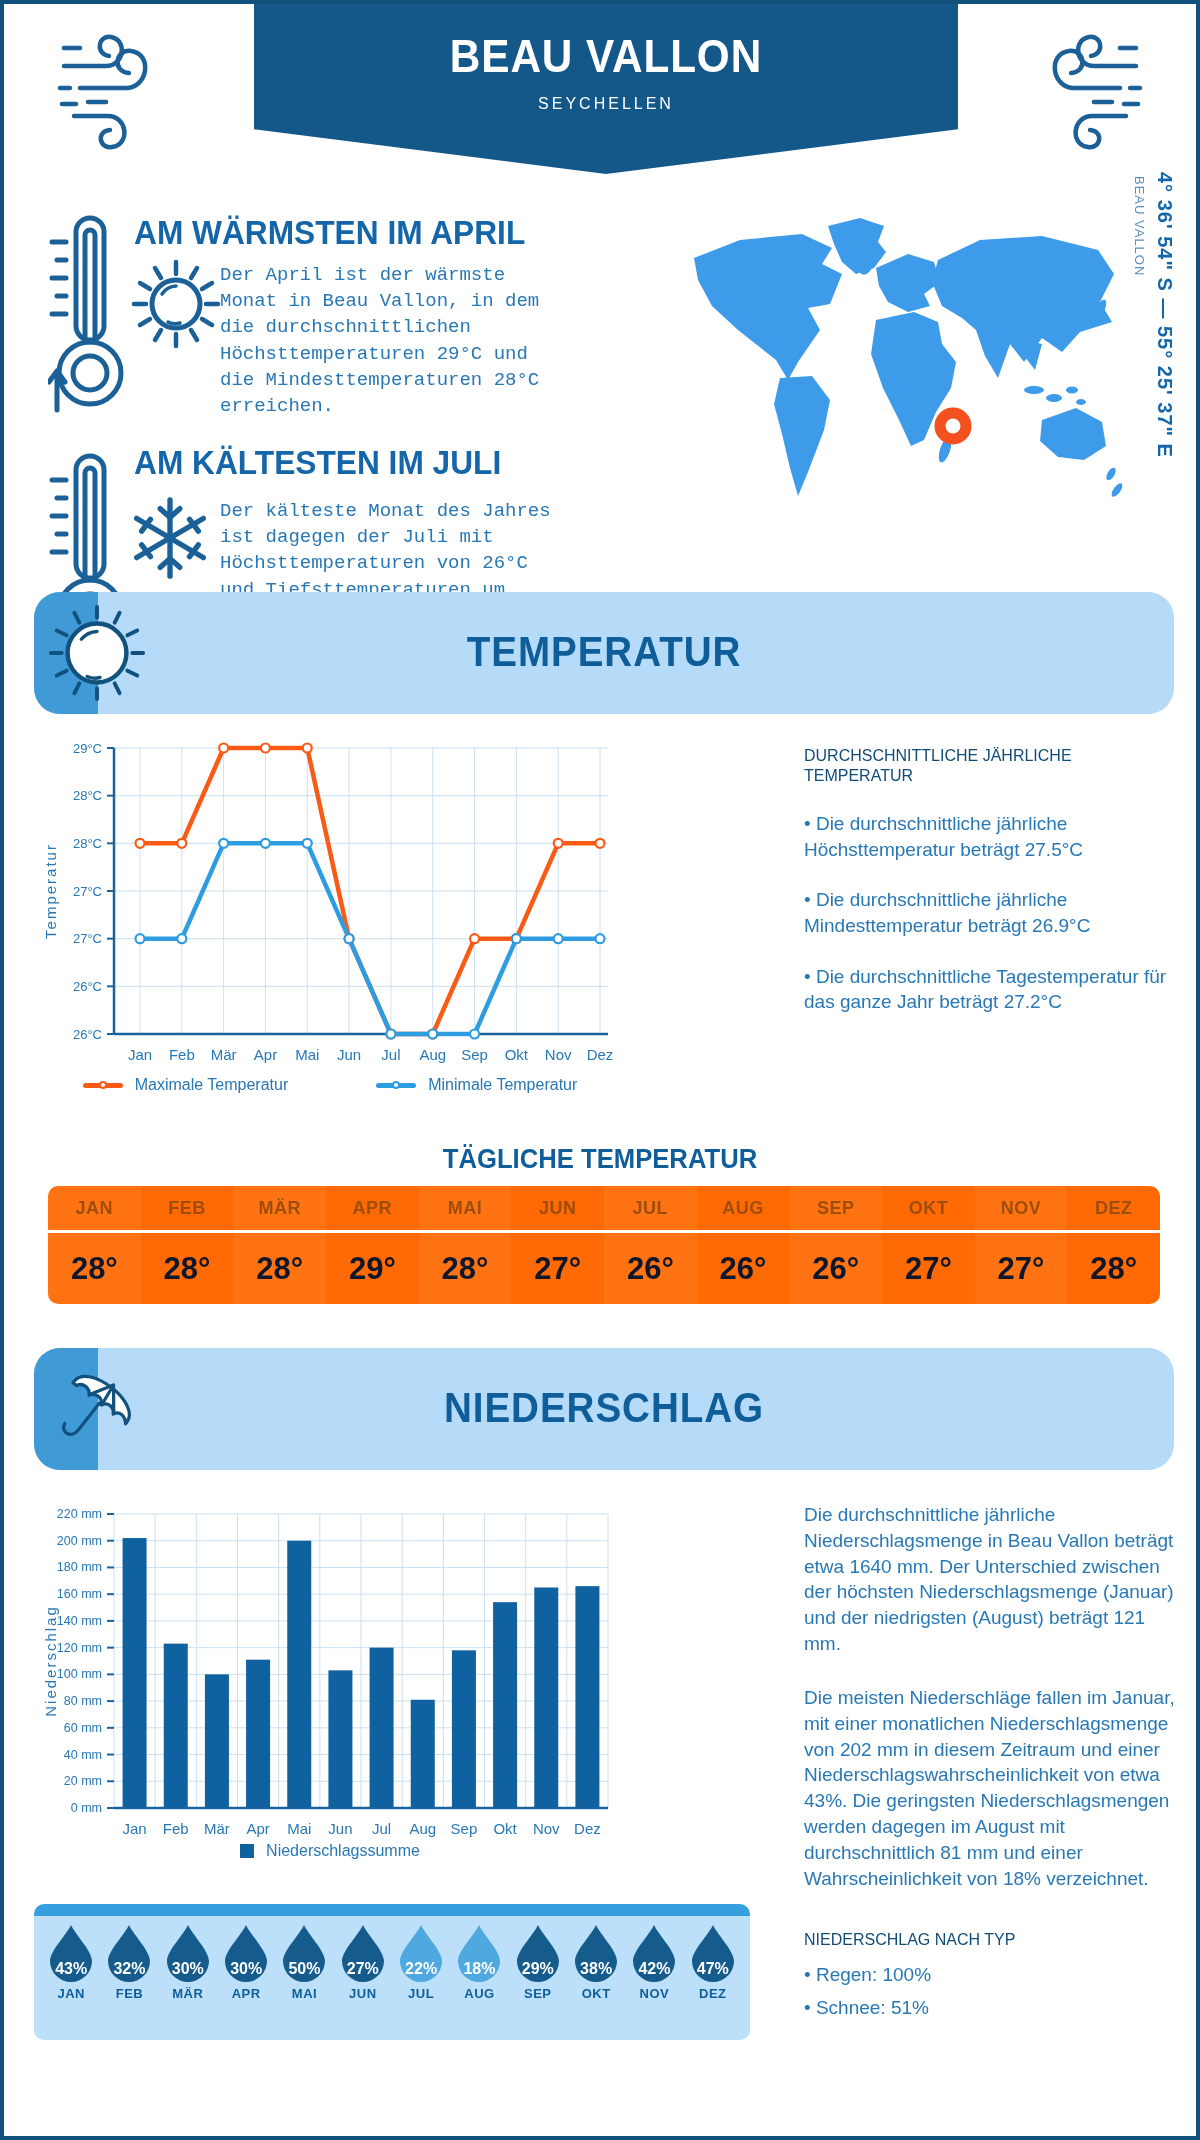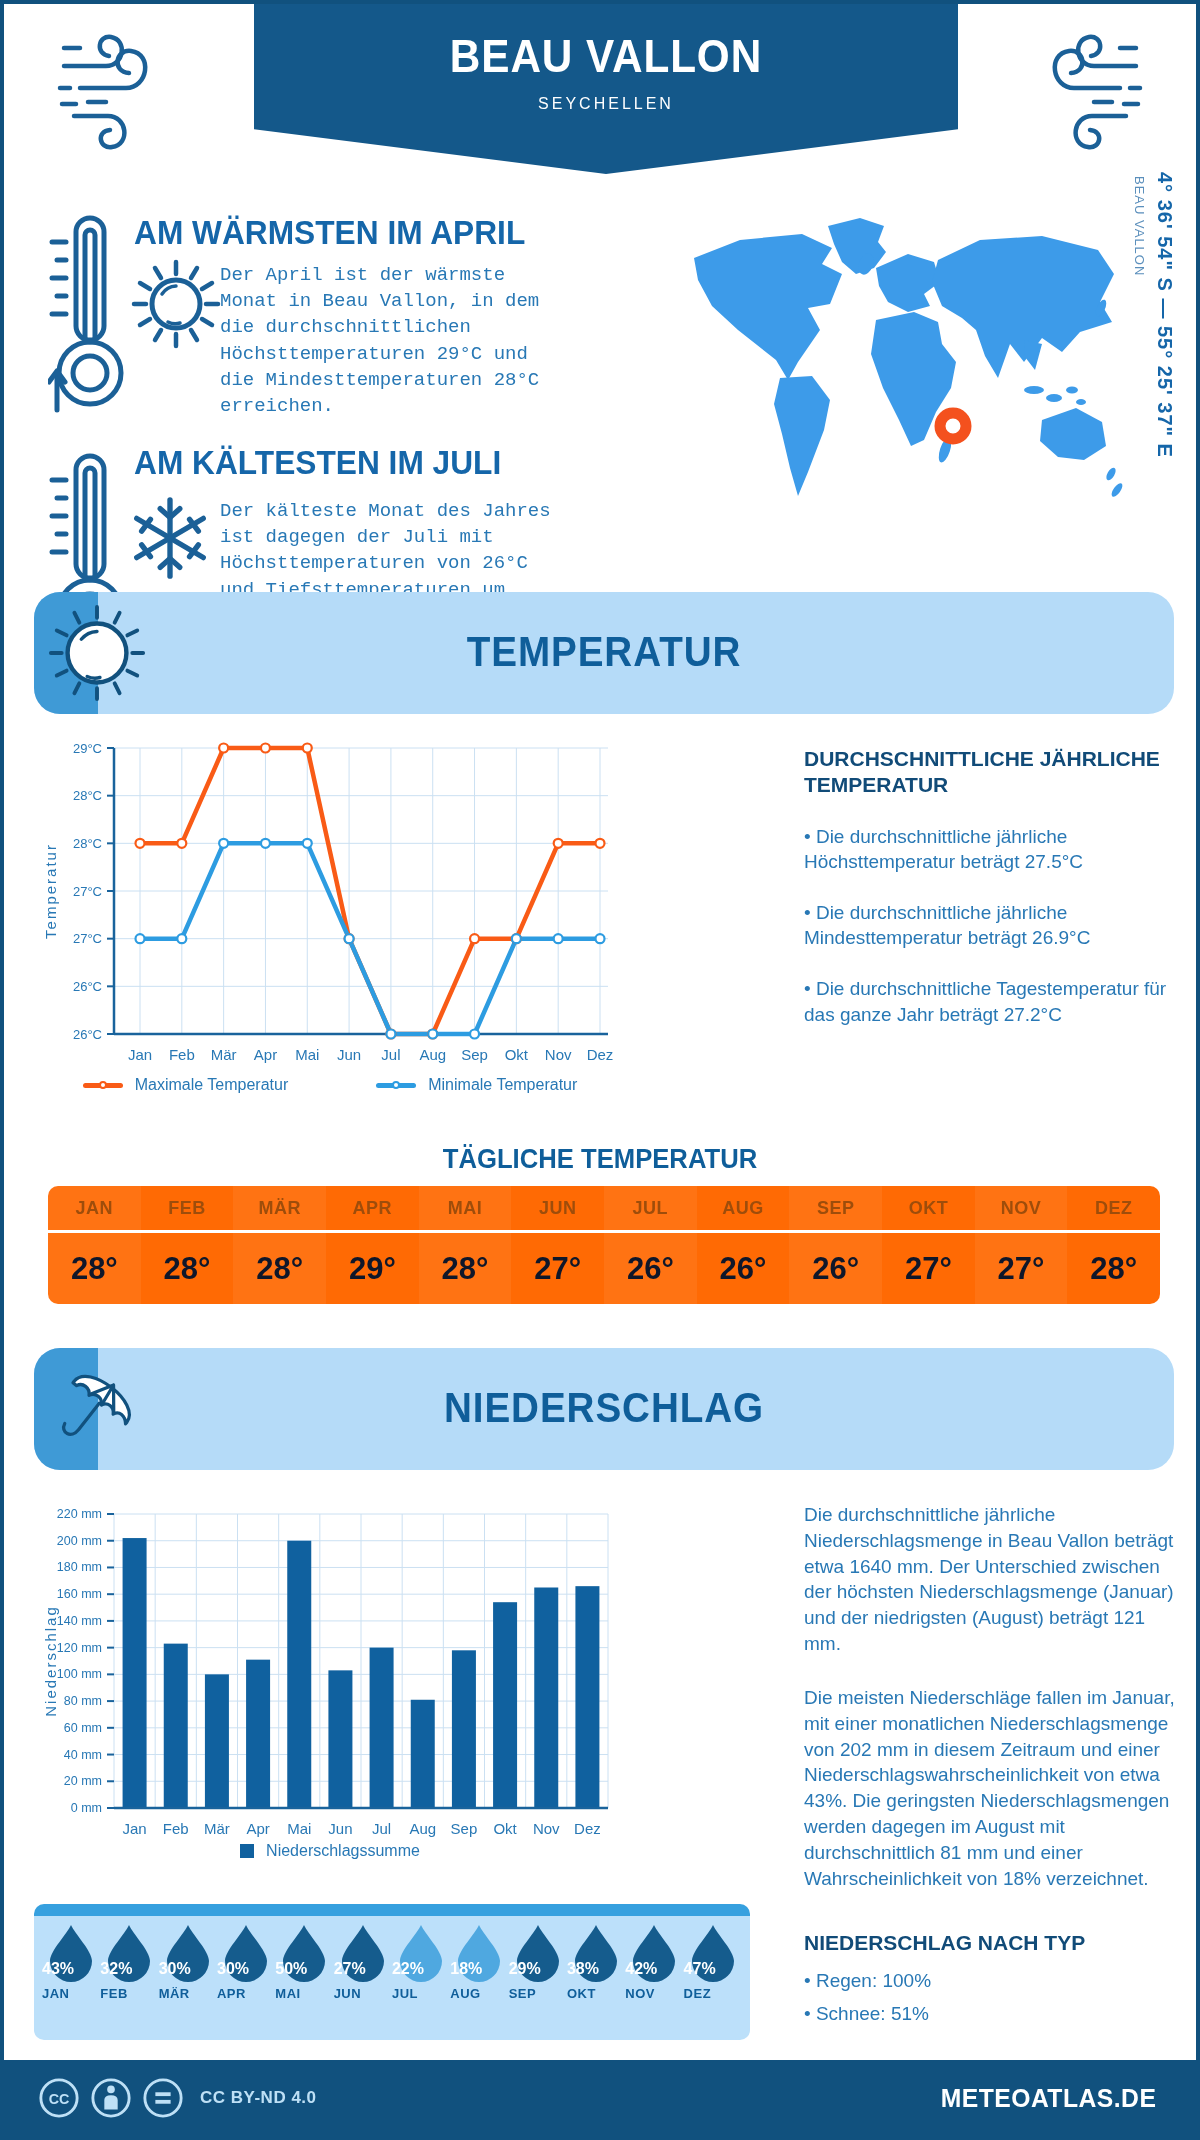--- a/index.html
+++ b/index.html
@@ -32,40 +32,40 @@
             color:#0F5E9A;letter-spacing:1px;transform:scaleX(.92);}
   
   .legend-row{position:absolute;display:flex;justify-content:center;align-items:center;gap:88px;}
   .legend-item{display:flex;align-items:center;gap:12px;}
   .legend-line{position:relative;width:40px;height:5px;border-radius:3px;}
   .legend-dot{position:absolute;left:50%;top:50%;width:8px;height:8px;border-radius:50%;background:#fff;
               transform:translate(-50%,-50%);border:2.5px solid currentColor;box-sizing:border-box;}
   .legend-label{font-size:16px;color:#2878B5;}
   .legend-sq{width:14px;height:14px;background:#10619F;}
   
-  .col-heading{font-size:21px;font-weight:bold;color:#114B78;line-height:1.25;margin:0;}
+  .col-heading{font-size:16px;font-weight:normal;color:#114B78;line-height:1.25;margin:0;}
   .col-bullet{font-size:19px;color:#2878B5;line-height:1.35;margin:25px 0 0 0;}
   .col-par{font-size:19px;color:#2878B5;line-height:1.36;margin:0 0 28px 0;}
   
   .daily-title{position:absolute;left:0;right:0;top:1140px;text-align:center;font-size:27px;font-weight:bold;
                color:#0F5E9A;transform:scaleX(.95);}
   .daily-table{position:absolute;left:44px;top:1182px;width:1112px;height:118px;border-radius:10px;
                overflow:hidden;display:flex;}
   .t-col{flex:1;display:flex;flex-direction:column;background:#FF6A04;}
   .t-col.alt{background:#FF7313;}
   .t-head{height:44px;display:flex;align-items:center;justify-content:center;font-size:18px;font-weight:bold;
           color:#9E4D0B;border-bottom:3px solid #fff;letter-spacing:.5px;}
   .t-val{flex:1;display:flex;align-items:center;justify-content:center;font-size:31px;font-weight:bold;color:#0f172a;}
   
   .prob-header{position:absolute;left:30px;top:1876px;width:716px;height:36px;background:#36A0DF;
                border-radius:10px 10px 0 0;text-align:center;font-size:21px;font-weight:bold;color:#0D3F66;
                line-height:37px;letter-spacing:.5px;margin-top:24px;}
   .prob-panel{position:absolute;left:30px;top:1912px;width:716px;height:124px;background:#BCE0FA;
               border-radius:0 0 10px 10px;display:flex;padding:8px 8px 0 8px;box-sizing:border-box;}
-  .drop-cell{flex:1;position:relative;}
+  .drop-cell{flex:1;position:relative;text-align:center;}
   .drop-cell svg{margin:0 auto;}
   .drop-pct{position:absolute;top:36px;left:0;right:0;color:#fff;font-weight:bold;font-size:16px;}
   .drop-mon{margin-top:4px;font-size:13px;font-weight:bold;color:#0F5E9A;letter-spacing:.5px;}
   
   .footer{position:absolute;left:0;right:0;bottom:0;height:76px;background:#11517E;display:flex;
           align-items:center;padding:0 34px;box-sizing:border-box;}
   .cc-icons{display:flex;gap:10px;align-items:center;}
   .cc-label{margin-left:16px;color:#BEE0F6;font-weight:bold;font-size:17px;letter-spacing:.5px;}
   .site{margin-left:auto;color:#fff;font-weight:bold;font-size:26px;letter-spacing:.5px;transform:scaleX(.95);}
 </style>
@@ -542,34 +542,14 @@
       </div>
       <div class="drop-cell">
         <svg width="44" height="58" viewBox="0 0 44 58">
           <path d="M22,1 C26,10 43,27 43,37 A21,21 0 1,1 1,37 C1,27 18,10 22,1 Z" fill="#155C8D"></path>
         </svg>
         <div class="drop-pct">47%</div>
         <div class="drop-mon">DEZ</div>
       </div>
     </div>
 
-  <div class="footer">
-    <div class="cc-icons">
-      <svg width="42" height="42" viewBox="0 0 44 44">
-        <circle cx="22" cy="22" r="19" fill="none" stroke="#BEE0F6" stroke-width="3"></circle>
-        <text x="22" y="28" text-anchor="middle" fill="#BEE0F6" font-size="15" font-weight="bold" font-family="Liberation Sans, sans-serif">CC</text>
-      </svg>
-      <svg width="42" height="42" viewBox="0 0 44 44">
-        <circle cx="22" cy="22" r="19" fill="none" stroke="#BEE0F6" stroke-width="3"></circle>
-        <circle cx="22" cy="13" r="4" fill="#BEE0F6"></circle>
-        <path d="M15,34 V24 Q15,19 22,19 Q29,19 29,24 V34 Z" fill="#BEE0F6"></path>
-      </svg>
-      <svg width="42" height="42" viewBox="0 0 44 44">
-        <circle cx="22" cy="22" r="19" fill="none" stroke="#BEE0F6" stroke-width="3"></circle>
-        <line x1="14" y1="18" x2="30" y2="18" stroke="#BEE0F6" stroke-width="4"></line>
-        <line x1="14" y1="26" x2="30" y2="26" stroke="#BEE0F6" stroke-width="4"></line>
-      </svg>
-    </div>
-    <span class="cc-label">CC BY-ND 4.0</span>
-    <span class="site">METEOATLAS.DE</span>
-  </div>
 
 </div>
 
 </body></html>

